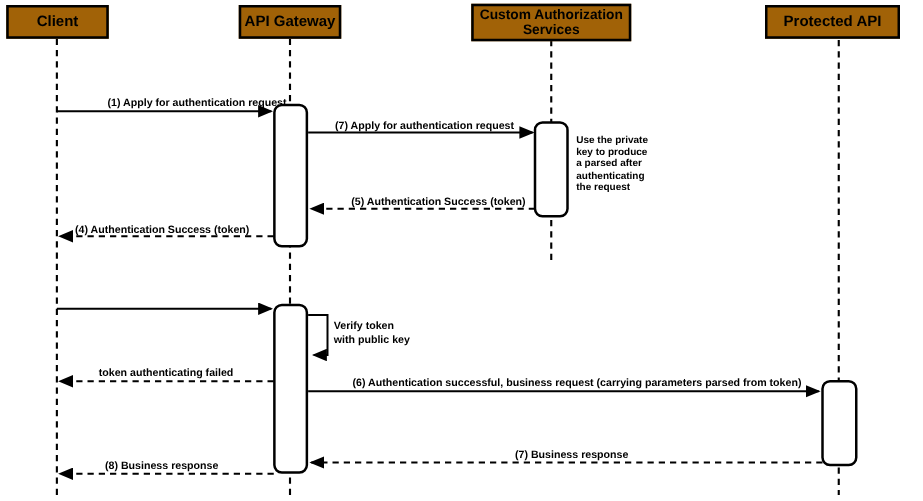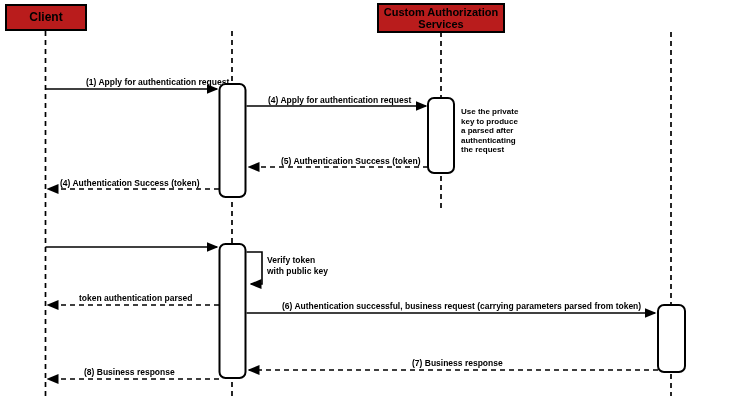--- a/index.html
+++ b/index.html
@@ -9,21 +9,21 @@
     background:#ffffff;
     font-family:"Liberation Sans","DejaVu Sans",sans-serif;
     color:#000;
     overflow:hidden;
   }
   .layer{position:absolute;left:0;top:0;}
   .pbox{
     position:absolute;
     box-sizing:border-box;
     border:2px solid #000;
-    background:#b91c1c;
+    background:#a16207;
     display:flex;align-items:center;justify-content:center;
     text-align:center;
     font-weight:bold;
     font-size:12px;
     line-height:1.12;
   }
   .pbox.small{font-size:11px;}
   .msg-label{
     position:absolute;
     font-size:8.5px;
@@ -80,29 +80,35 @@
     <path class="msg" d="M246.5,252 H262 V284 H251" marker-end="url(#arrow)"></path>
     <line class="msg dashed" x1="219" y1="305" x2="48" y2="305" marker-end="url(#arrow)"></line>
     <line class="msg" x1="246.5" y1="313" x2="655" y2="313" marker-end="url(#arrow)"></line>
     <line class="msg dashed" x1="658" y1="370" x2="249" y2="370" marker-end="url(#arrow)"></line>
     <line class="msg dashed" x1="219" y1="379" x2="48" y2="379" marker-end="url(#arrow)"></line>
   </svg>
 
   <div class="pbox" style="left:5px;top:4px;width:82px;height:27px;">
     <span>Client</span>
   </div>
+  <div class="pbox" style="left:191px;top:4px;width:82px;height:27px;">
+    <span>API Gateway</span>
+  </div>
   <div class="pbox small" style="left:377px;top:3px;width:128px;height:30px;">
     <span>Custom Authorization Services</span>
   </div>
+  <div class="pbox" style="left:612px;top:4px;width:108px;height:27px;">
+    <span>Protected API</span>
+  </div>
 
   <div class="msg-label" style="left:62px;top:77px;padding-left:24px;">(1) Apply for authentication request</div>
-  <div class="msg-label" style="left:268px;top:95px;">(4) Apply for authentication request</div>
+  <div class="msg-label" style="left:268px;top:95px;">(7) Apply for authentication request</div>
   <div class="msg-label" style="left:281px;top:156px;">(5) Authentication Success (token)</div>
   <div class="msg-label" style="left:60px;top:178px;">(4) Authentication Success (token)</div>
-  <div class="msg-label" style="left:79px;top:293px;">token authentication parsed</div>
+  <div class="msg-label" style="left:79px;top:293px;">token authenticating failed</div>
   <div class="msg-label" style="left:270px;top:301px;padding-left:12px;">(6) Authentication successful, business request (carrying parameters parsed from token)</div>
   <div class="msg-label" style="left:412px;top:358px;">(7) Business response</div>
   <div class="msg-label" style="left:84px;top:367px;">(8) Business response</div>
 
   <div class="note-label" style="left:461px;top:107px;width:62px;">Use the private key to produce a parsed after authenticating the request</div>
 
   <div class="selfmsg-label" style="left:267px;top:255px;width:64px;">Verify token with public key</div>
 
 </div>
 

